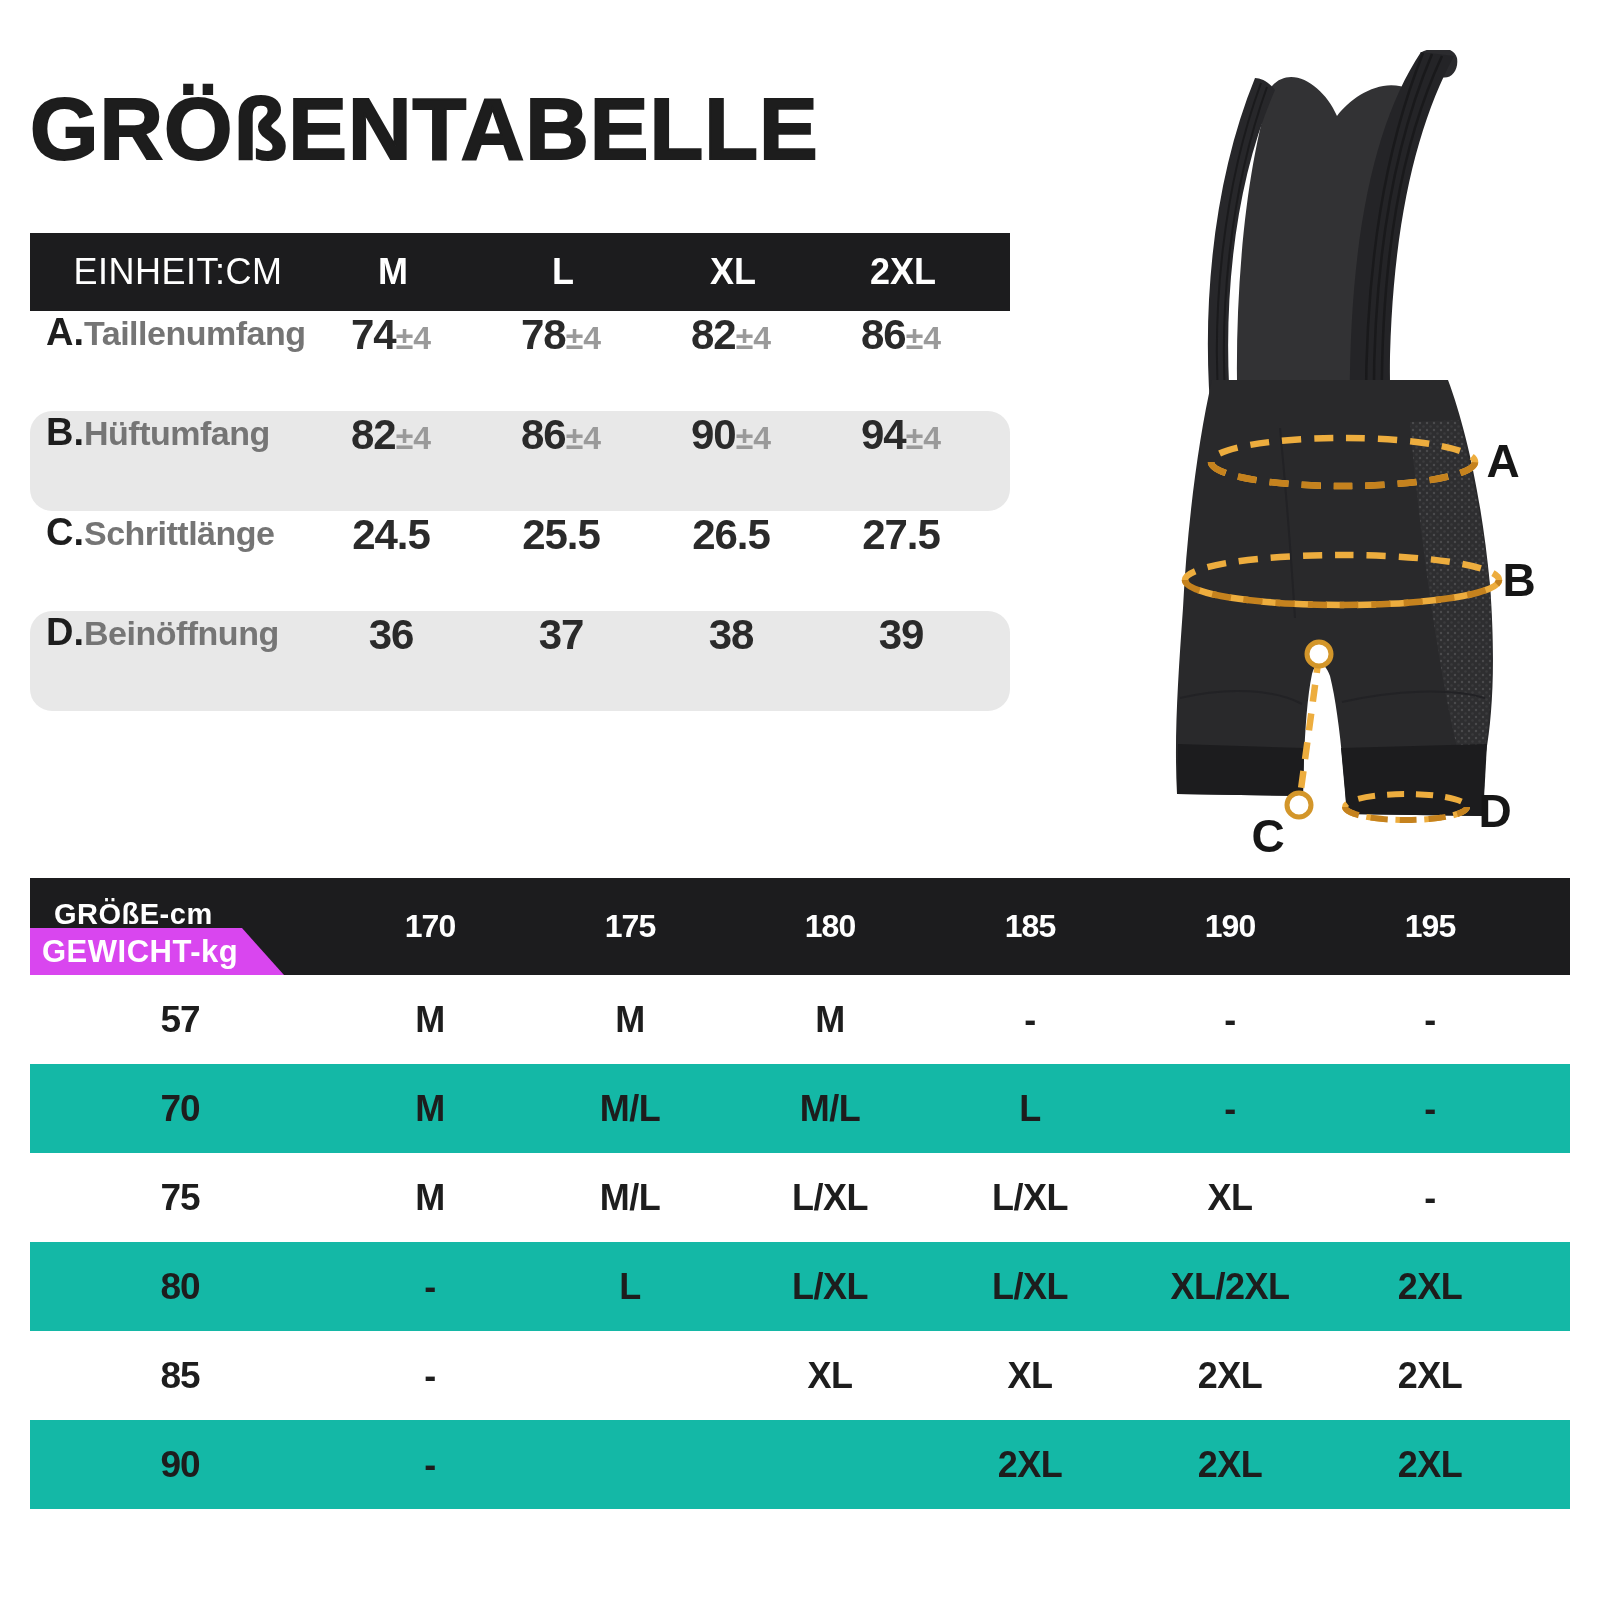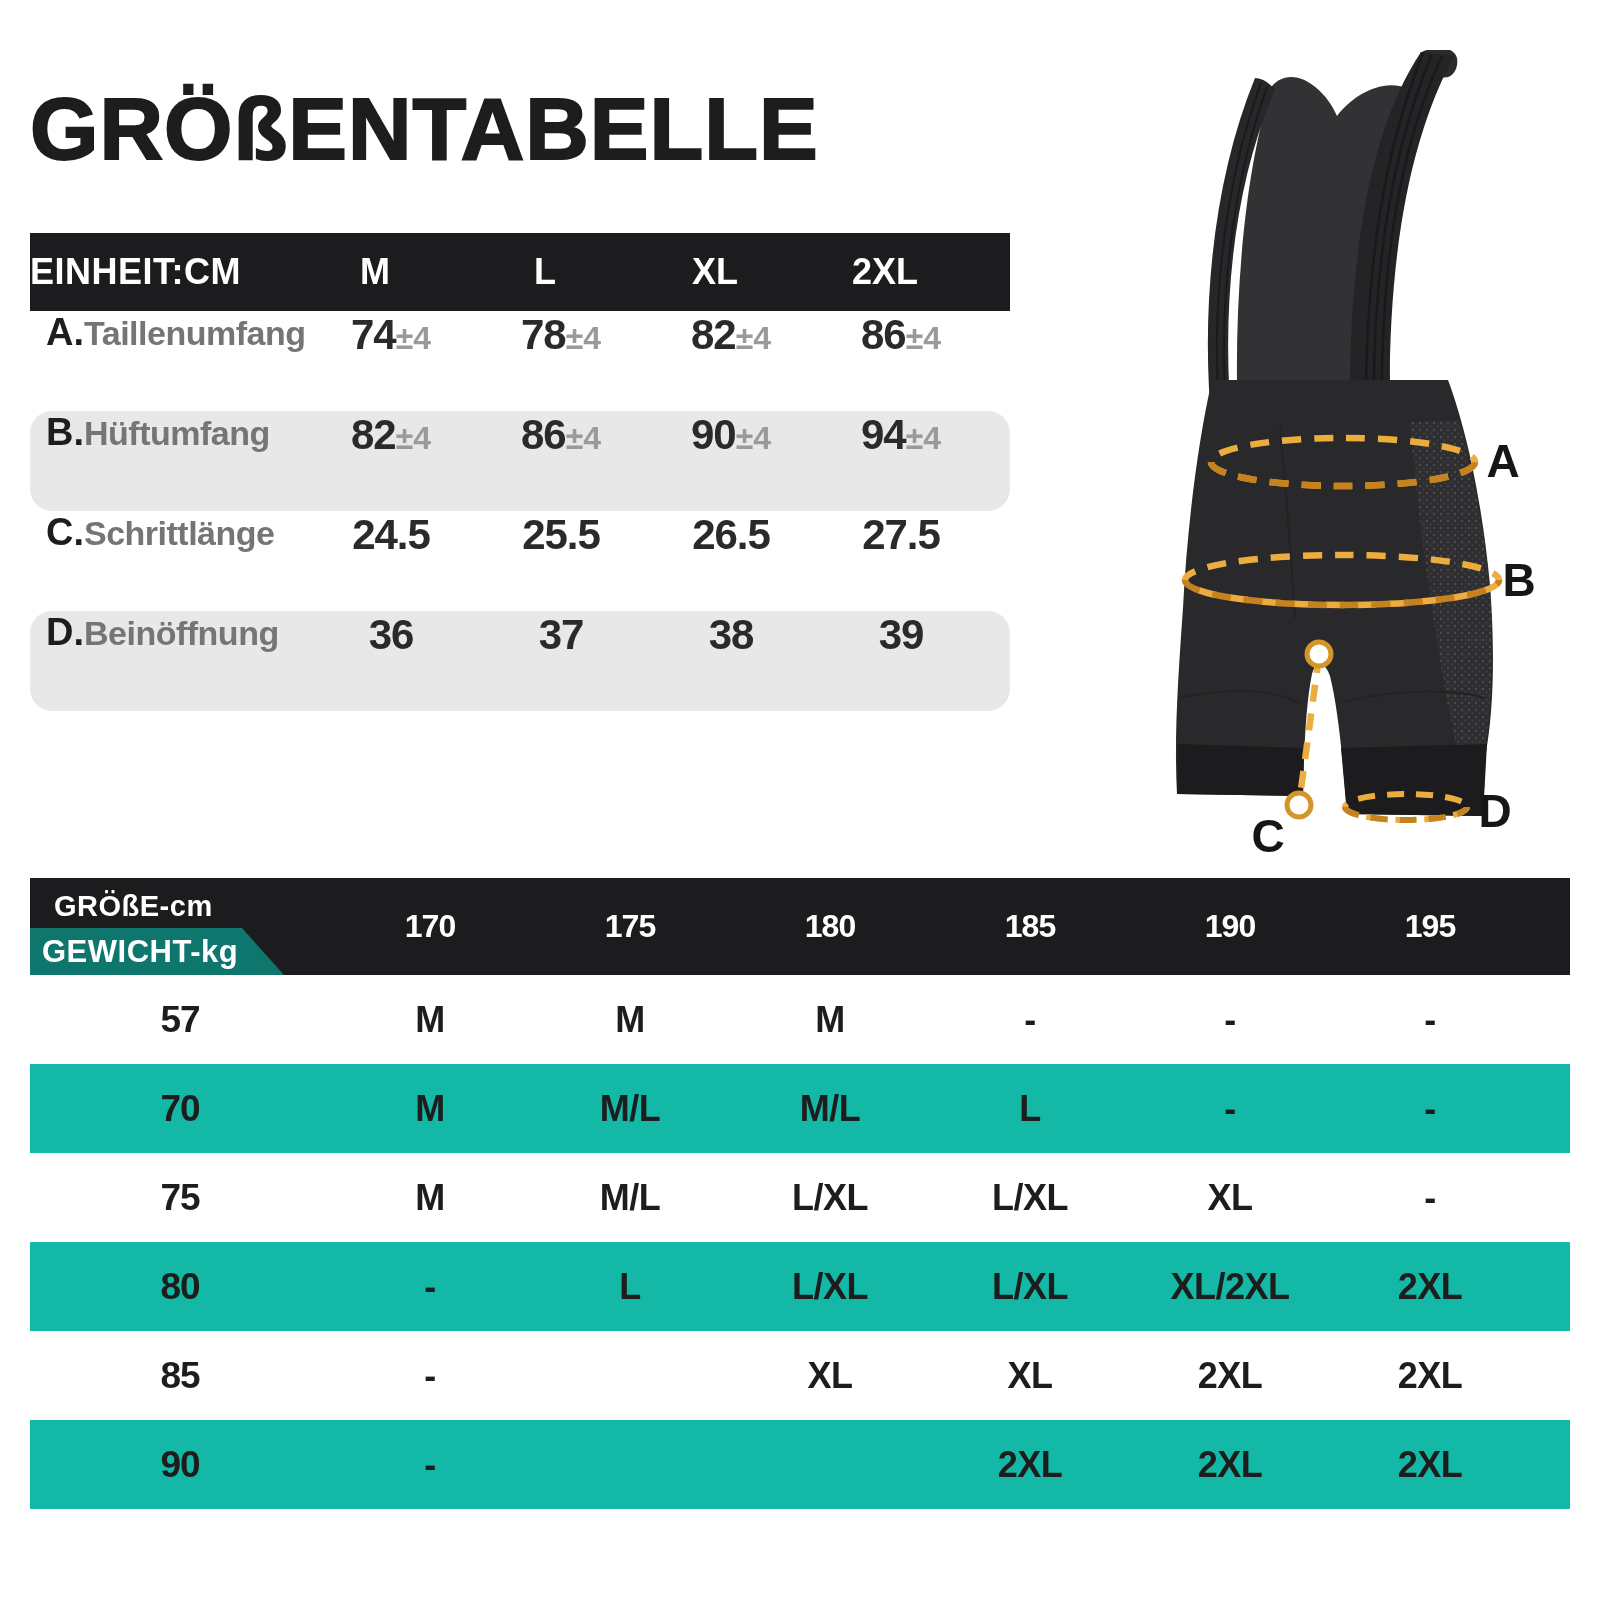--- a/index.html
+++ b/index.html
@@ -9,37 +9,37 @@
   }
   .page-title{
     position:absolute;left:30px;top:78px;
     font-size:88px;font-weight:bold;letter-spacing:1px;
     -webkit-text-stroke:2px #1d1d1d;color:#1d1d1d;white-space:nowrap;
   }
 
   
   .unit-table{position:absolute;left:30px;top:233px;width:980px;}
   .ut-header{display:flex;align-items:center;height:78px;background:#1c1c1e;color:#fff;}
-  .ut-h-label{flex:0 0 260px;font-size:36px;font-weight:bold;letter-spacing:.5px;}
+  .ut-h-label{flex:0 0 260px;padding-left:18px;font-size:36px;font-weight:normal;letter-spacing:.5px;text-align:center;}
   .ut-h-size{flex:0 0 170px;text-align:center;font-size:36px;font-weight:bold;}
   .ut-row{display:flex;align-items:flex-start;height:100px;}
   .ut-row.alt{background:#e8e8e8;border-radius:22px;}
   .ut-label{flex:0 0 260px;padding-left:16px;white-space:nowrap;}
   .ut-prefix{font-size:38px;font-weight:bold;color:#1d1d1d;}
   .ut-name{font-size:34px;font-weight:bold;color:#757575;letter-spacing:-.5px;}
   .ut-cell{flex:0 0 170px;text-align:center;white-space:nowrap;}
   .ut-num{font-size:42px;font-weight:bold;color:#2a2a2a;letter-spacing:-1px;}
   .ut-tol{font-size:32px;font-weight:bold;color:#9a9a9a;}
 
   
   .fit-table{position:absolute;left:30px;top:878px;width:1540px;}
   .ft-header{position:relative;height:97px;background:#1c1c1e;color:#fff;}
-  .ft-height-label{position:absolute;left:24px;top:12px;font-size:29px;font-weight:bold;letter-spacing:.5px;}
+  .ft-height-label{position:absolute;left:24px;top:20px;font-size:29px;font-weight:bold;letter-spacing:.5px;}
   .ft-weight-band{
-    position:absolute;left:0;bottom:0;width:300px;height:47px;background:#0f766e;
+    position:absolute;left:0;bottom:0;width:300px;height:47px;background:#d946ef;
     clip-path:polygon(0 0,212px 0,254px 47px,0 47px);
     display:flex;align-items:center;padding-left:12px;box-sizing:border-box;
     font-size:31px;font-weight:bold;color:#fff;letter-spacing:.5px;
   }
   .ft-cols{position:absolute;left:300px;top:0;height:100%;display:flex;align-items:center;}
   .ft-h-col{flex:0 0 200px;text-align:center;font-size:32px;font-weight:bold;letter-spacing:-1px;}
   .ft-row{display:flex;align-items:center;height:89px;}
   .ft-row.alt{background:#14b8a6;}
   .ft-weight{flex:0 0 300px;text-align:center;font-size:37px;font-weight:bold;letter-spacing:-1px;}
   .ft-cell{flex:0 0 200px;text-align:center;font-size:36px;font-weight:bold;letter-spacing:-.5px;white-space:nowrap;}

